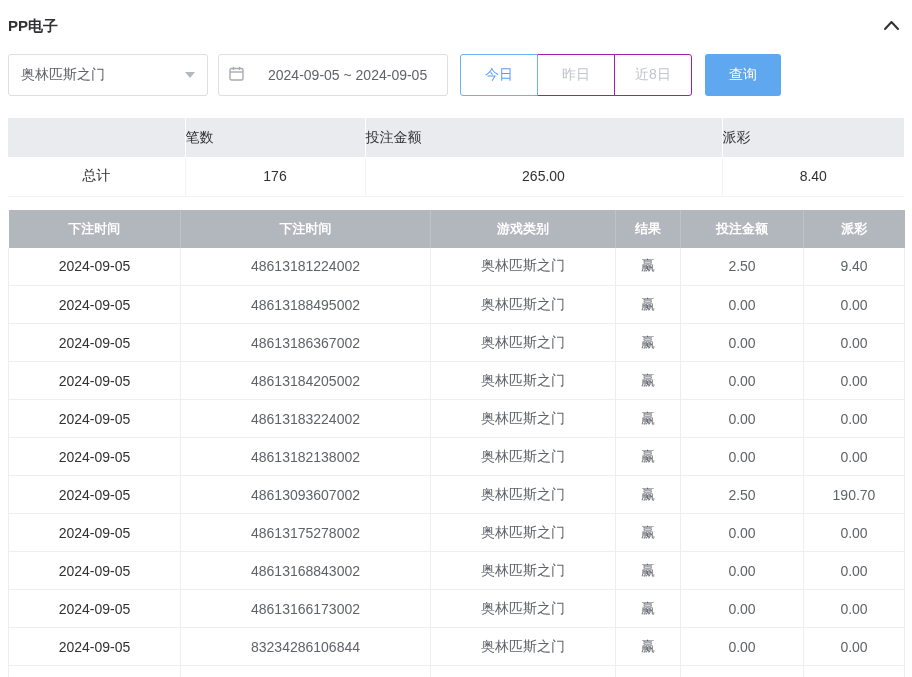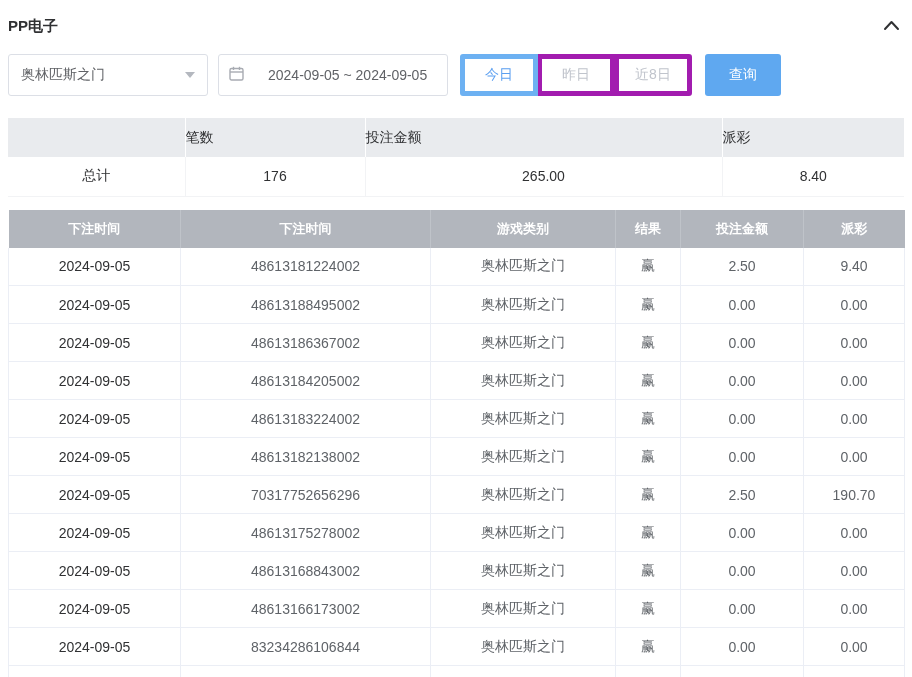--- a/index.html
+++ b/index.html
@@ -36,21 +36,21 @@
   .date-box {
     margin-left: 10px; width: 230px; height: 42px;
     border: 1px solid #dcdfe6; border-radius: 3px;
     display: flex; align-items: center; gap: 24px;
     padding: 0 10px; font-size: 14px; color: #606266; cursor: pointer;
     background: #fff;
   }
   .btn-group { display: flex; margin-left: 12px; }
   .quick-btn {
     min-width: 78px; height: 42px; background: #fff;
-    border: 5px solid #a21caf; color: #c0c4cc;
+    border: 1px solid #a21caf; color: #c0c4cc;
     font-size: 14px; cursor: pointer; margin-left: -1px;
     font-family: "Liberation Sans", sans-serif;
   }
   .quick-btn:first-child { margin-left: 0; border-radius: 3px 0 0 3px; }
   .quick-btn:last-child { border-radius: 0 3px 3px 0; }
   .quick-btn.active {
     position: relative; z-index: 1;
     border-color: #6db1f2; color: #5b9ff0;
   }
   .query-btn {
@@ -221,21 +221,21 @@
         <tr>
           <td>2024-09-05</td>
           <td>48613182138002</td>
           <td>奥林匹斯之门</td>
           <td>赢</td>
           <td>0.00</td>
           <td>0.00</td>
         </tr>
         <tr>
           <td>2024-09-05</td>
-          <td>70317752656296</td>
+          <td>48613093607002</td>
           <td>奥林匹斯之门</td>
           <td>赢</td>
           <td>2.50</td>
           <td>190.70</td>
         </tr>
         <tr>
           <td>2024-09-05</td>
           <td>48613175278002</td>
           <td>奥林匹斯之门</td>
           <td>赢</td>

